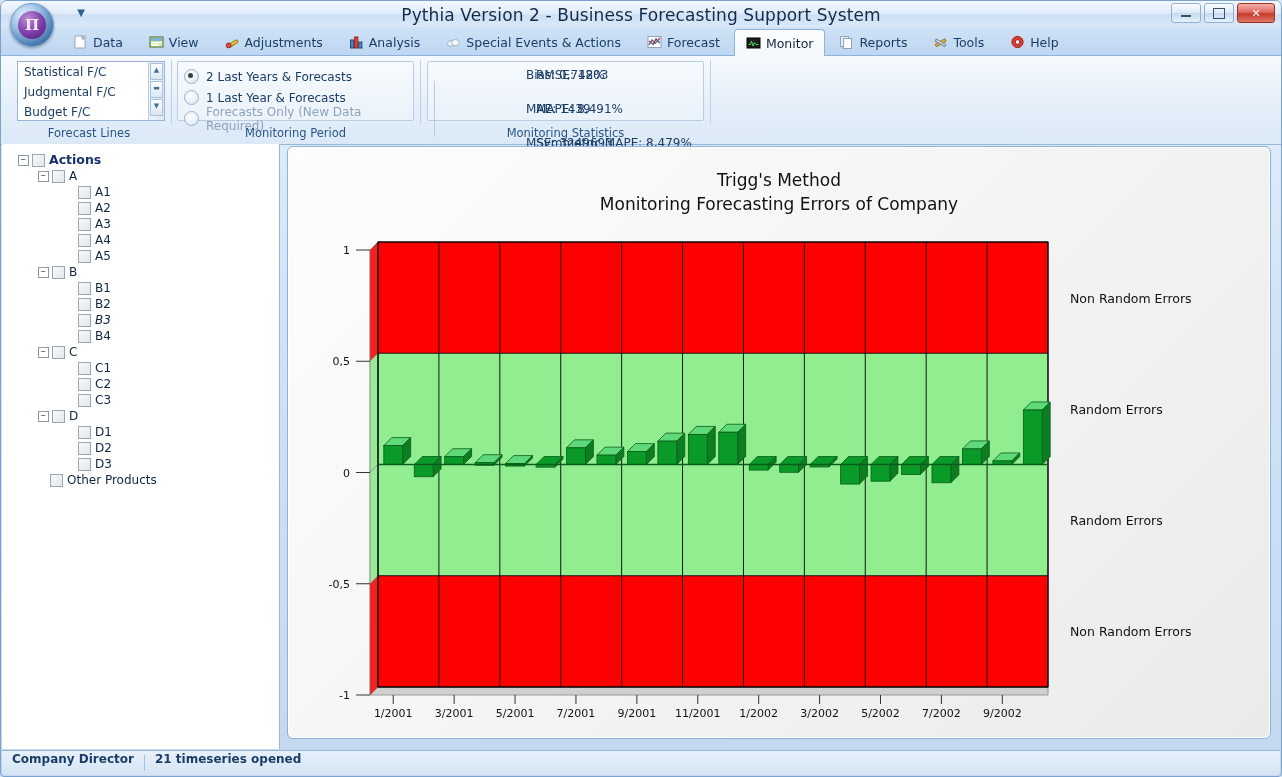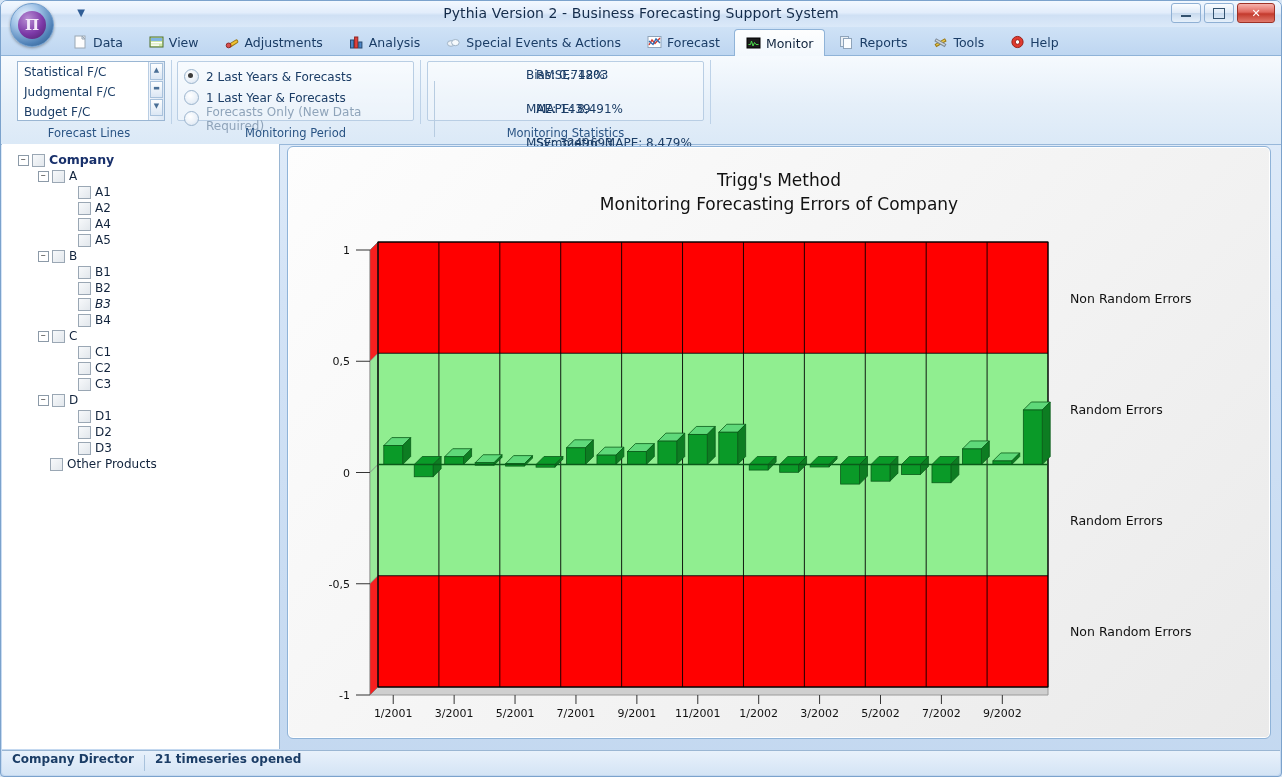--- a/index.html
+++ b/index.html
@@ -18,21 +18,21 @@
     box-sizing:border-box;
   }
   
   .titlebar{
     position:absolute;left:0;right:0;top:0;height:26px;
     background:linear-gradient(180deg,#f2f8ff 0%,#e2edfb 45%,#cfe0f4 55%,#dbe9f9 100%);
     border-radius:6px 6px 0 0;
   }
   .title-text{
     position:absolute;left:0;right:0;top:4px;text-align:center;
-    font-size:14px;color:#132b4a;letter-spacing:.1px;
+    font-size:17px;color:#132b4a;letter-spacing:.1px;
   }
   .orb{
     position:absolute;left:9px;top:2px;width:42px;height:42px;border-radius:50%;
     background:radial-gradient(circle at 34% 28%,#e9f3ff 0%,#9fc2e6 35%,#4d7fb5 70%,#2b527e 100%);
     border:1px solid #6f9ccb;
     box-shadow:0 1px 3px rgba(0,0,0,.35);
     z-index:6;
   }
   .orb-inner{
     position:absolute;left:7px;top:7px;width:28px;height:28px;border-radius:50%;
@@ -361,36 +361,41 @@
       <div class="grp-label">Monitoring Statistics</div>
     </div>
     <div class="grp-sep" style="left:709px;"></div>
   </div>
 
   <div class="tree-pane">
     <div class="tree" id="tree-root">
         <div class="tnode" style="padding-left: 10px;">
           <span class="expander">−</span>
           <span class="cbx"></span>
-          <span class="tlabel root">Company</span>
+          <span class="tlabel root">Actions</span>
         </div>
         <div class="tnode" style="padding-left: 30px;">
           <span class="expander">−</span>
           <span class="cbx"></span>
           <span class="tlabel">A</span>
         </div>
         <div class="tnode" style="padding-left: 58px;">
           <span style="display: inline-block; width: 12px; flex: 0 0 12px;"></span>
           <span class="cbx"></span>
           <span class="tlabel">A1</span>
         </div>
         <div class="tnode" style="padding-left: 58px;">
           <span style="display: inline-block; width: 12px; flex: 0 0 12px;"></span>
           <span class="cbx"></span>
           <span class="tlabel">A2</span>
+        </div>
+        <div class="tnode" style="padding-left: 58px;">
+          <span style="display: inline-block; width: 12px; flex: 0 0 12px;"></span>
+          <span class="cbx"></span>
+          <span class="tlabel">A3</span>
         </div>
         <div class="tnode" style="padding-left: 58px;">
           <span style="display: inline-block; width: 12px; flex: 0 0 12px;"></span>
           <span class="cbx"></span>
           <span class="tlabel">A4</span>
         </div>
         <div class="tnode" style="padding-left: 58px;">
           <span style="display: inline-block; width: 12px; flex: 0 0 12px;"></span>
           <span class="cbx"></span>
           <span class="tlabel">A5</span>

